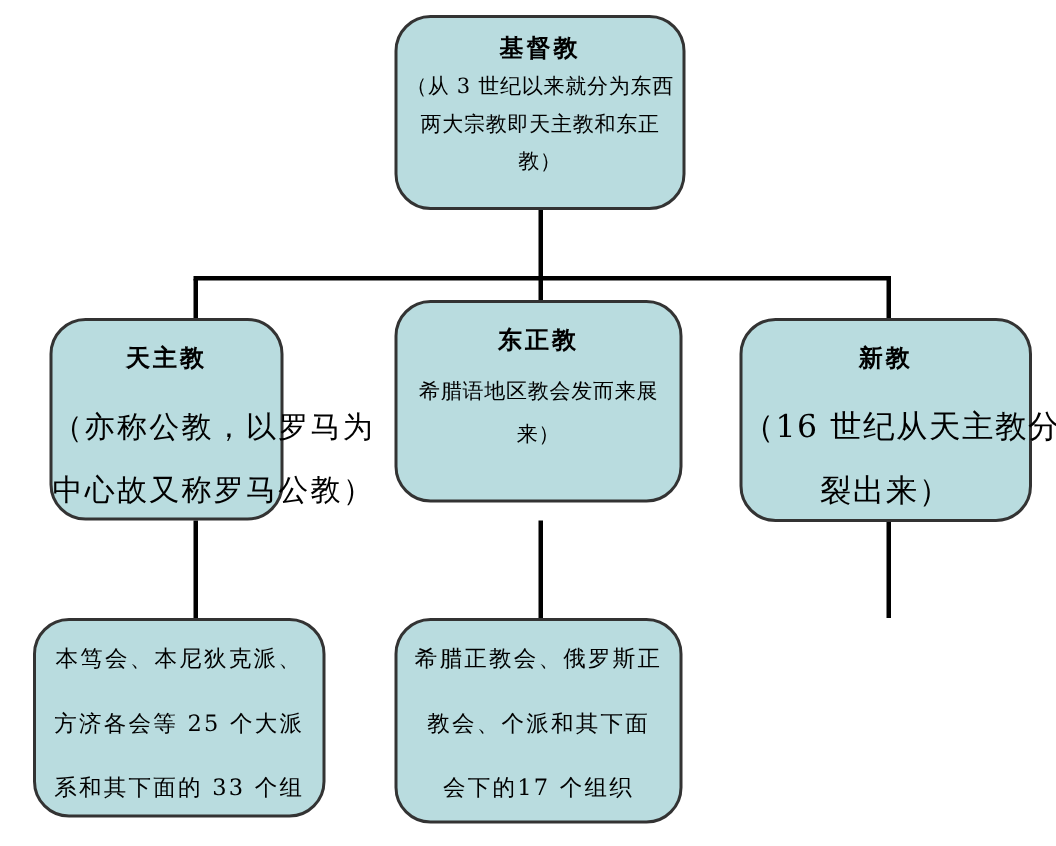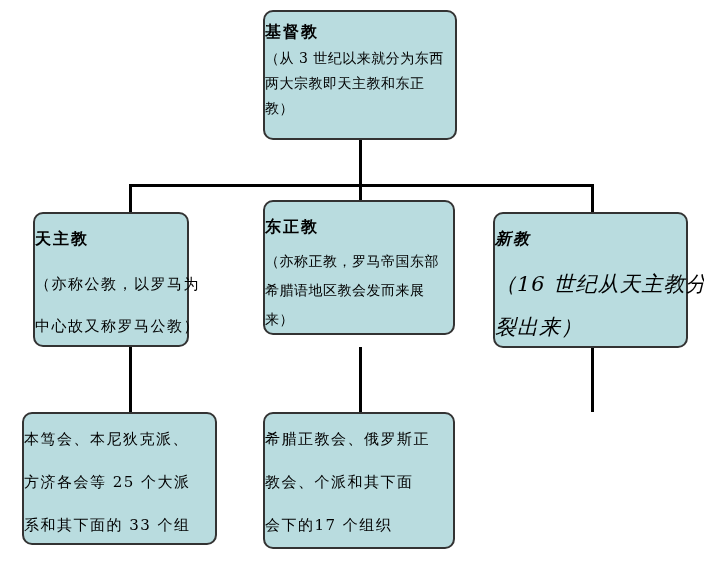--- a/index.html
+++ b/index.html
@@ -16,47 +16,47 @@
     background:var(--page-bg);
     font-family:"DejaVu Serif","Liberation Serif",serif;
     color:var(--text-color);
     overflow:hidden;
   }
   .node{
     position:absolute;
     box-sizing:border-box;
     background:var(--box-fill);
     border:2px solid var(--box-border);
-    border-radius:10px;
-    text-align:left;
+    border-radius:24px;
+    text-align:center;
   }
   .node-title{
     font-weight:bold;
     font-size:16px;
     letter-spacing:2px;
     line-height:22px;
   }
   .ln{display:block;white-space:nowrap;}
   .connector{position:absolute;background:var(--line-color);}
 
   
   #node-root{left:263px;top:10px;width:194px;height:130px;}
   #node-catholic{left:33px;top:212px;width:156px;height:135px;}
   #node-orthodox{left:263px;top:200px;width:192px;height:135px;}
-  #node-protestant{left:493px;top:212px;width:195px;height:136px;font-style:italic;}
+  #node-protestant{left:493px;top:212px;width:195px;height:136px;}
   #node-catholic-child{left:22px;top:412px;width:195px;height:133px;}
   #node-orthodox-child{left:263px;top:412px;width:192px;height:137px;}
   #node-protestant-child{left:493px;top:412px;width:194px;height:133px;}
 
   
   #node-root .node-title{margin-top:9px;}
   #node-root .body{margin-top:3px;font-size:14px;line-height:25px;letter-spacing:0.5px;}
 
   .mid-title{margin-top:14px;}
-  #node-catholic .body{margin-top:13px;font-size:15px;line-height:42px;letter-spacing:1.5px;}
+  #node-catholic .body{margin-top:13px;font-size:20px;line-height:42px;letter-spacing:1.5px;}
   #node-orthodox .body{margin-top:9px;font-size:14px;line-height:29px;letter-spacing:0.5px;}
   #node-protestant .body{margin-top:13px;font-size:21px;line-height:43px;letter-spacing:1px;}
 
   .child-body{padding-top:4px;font-size:15px;line-height:43px;letter-spacing:1.5px;}
 
   
   #conn-root-v{left:359px;top:140px;width:3px;height:46px;}
   #conn-h{left:129px;top:184px;width:465px;height:3px;}
   #conn-left-stub{left:129px;top:186px;width:3px;height:26px;}
   #conn-mid-stub{left:359px;top:186px;width:3px;height:26px;}
@@ -92,21 +92,20 @@
     <div class="node-title mid-title">天主教</div>
     <div class="body">
       <span class="ln">（亦称公教，以罗马为</span>
       <span class="ln">中心故又称罗马公教）</span>
     </div>
   </div>
 
   <div class="node" id="node-orthodox">
     <div class="node-title mid-title">东正教</div>
     <div class="body">
-      <span class="ln">（亦称正教，罗马帝国东部</span>
       <span class="ln">希腊语地区教会发而来展</span>
       <span class="ln">来）</span>
     </div>
   </div>
 
   <div class="node" id="node-protestant">
     <div class="node-title mid-title">新教</div>
     <div class="body">
       <span class="ln">（16 世纪从天主教分</span>
       <span class="ln">裂出来）</span>

